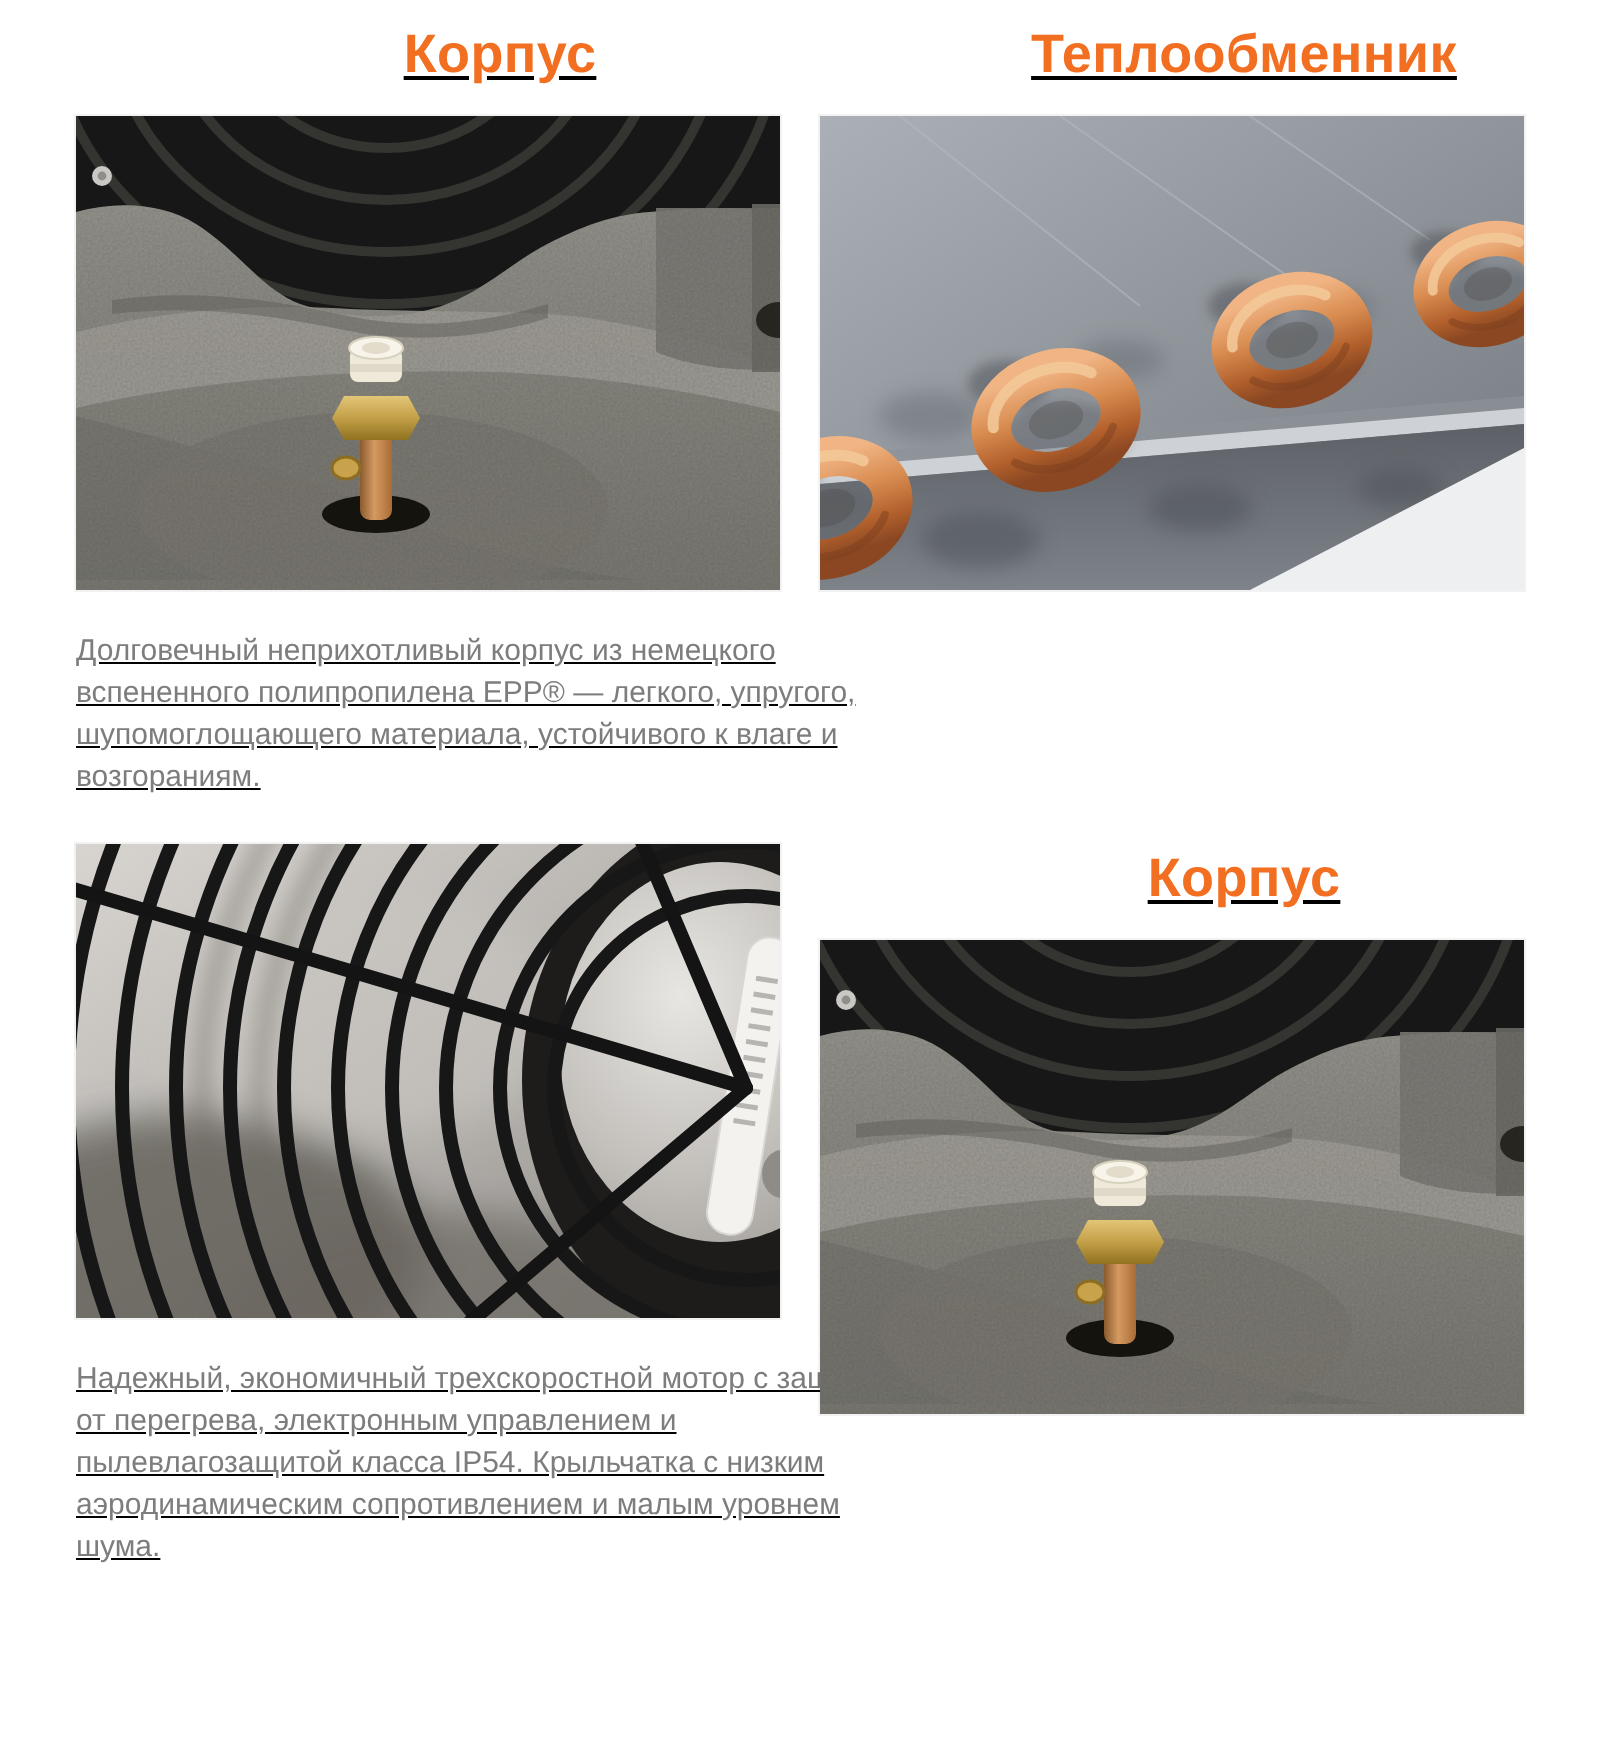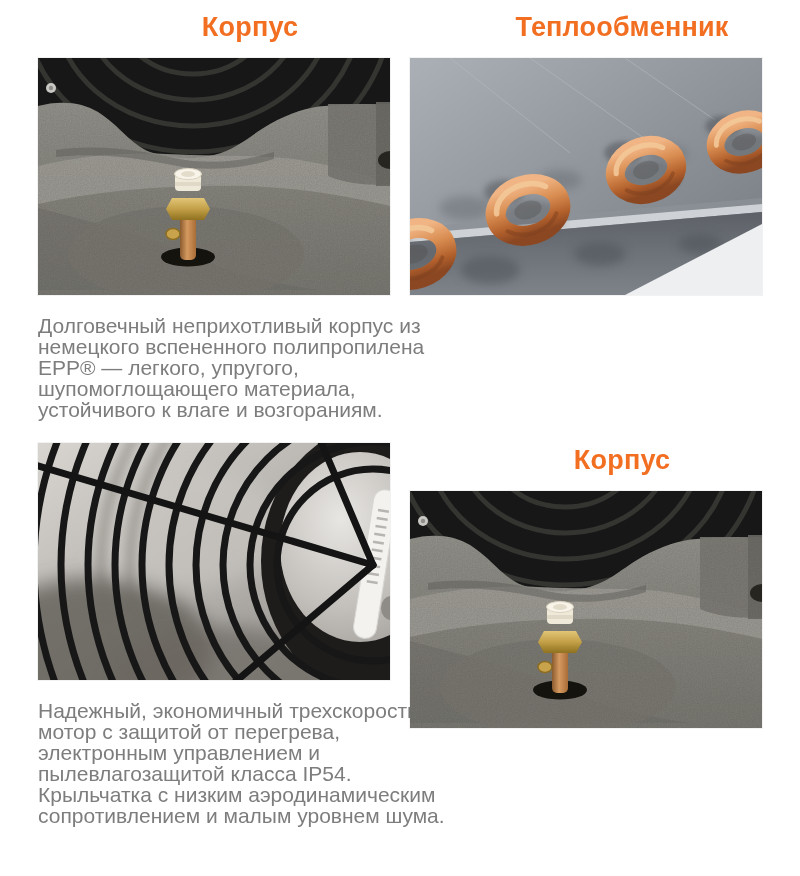--- a/index.html
+++ b/index.html
@@ -8,37 +8,37 @@
     width:800px;height:876px;overflow:hidden;background:#ffffff;
     font-family:"Liberation Sans", sans-serif;
   }
   .features{
     display:grid;
     grid-template-columns:352px 352px;
     column-gap:20px;
     row-gap:23px;
     padding:10px 38px 6px 38px;
   }
-  .card{width:424px;}
+  .card{width:424px;text-decoration:underline;}
   .card h2{
     margin:2px 0 16px 0;
     font-size:27px;line-height:30px;font-weight:700;
     color:var(--accent);
     text-align:center;
     letter-spacing:.2px;
   }
   .photo{
     margin:0;width:352px;height:237px;overflow:hidden;
     outline:1px solid rgba(0,0,0,.05);
     background:#e8e8e8;
   }
   .photo svg{display:block;width:100%;height:100%;}
   .card p{
     margin:20px 0 0 0;
-    font-size:21px;line-height:21px;
+    font-size:15px;line-height:21px;
     color:var(--body-text);
   }
   .hiddefs{position:absolute;width:0;height:0;overflow:hidden;}
 </style>
 </head>
 <body>
 
 <svg class="hiddefs" aria-hidden="true">
   <defs>
 

